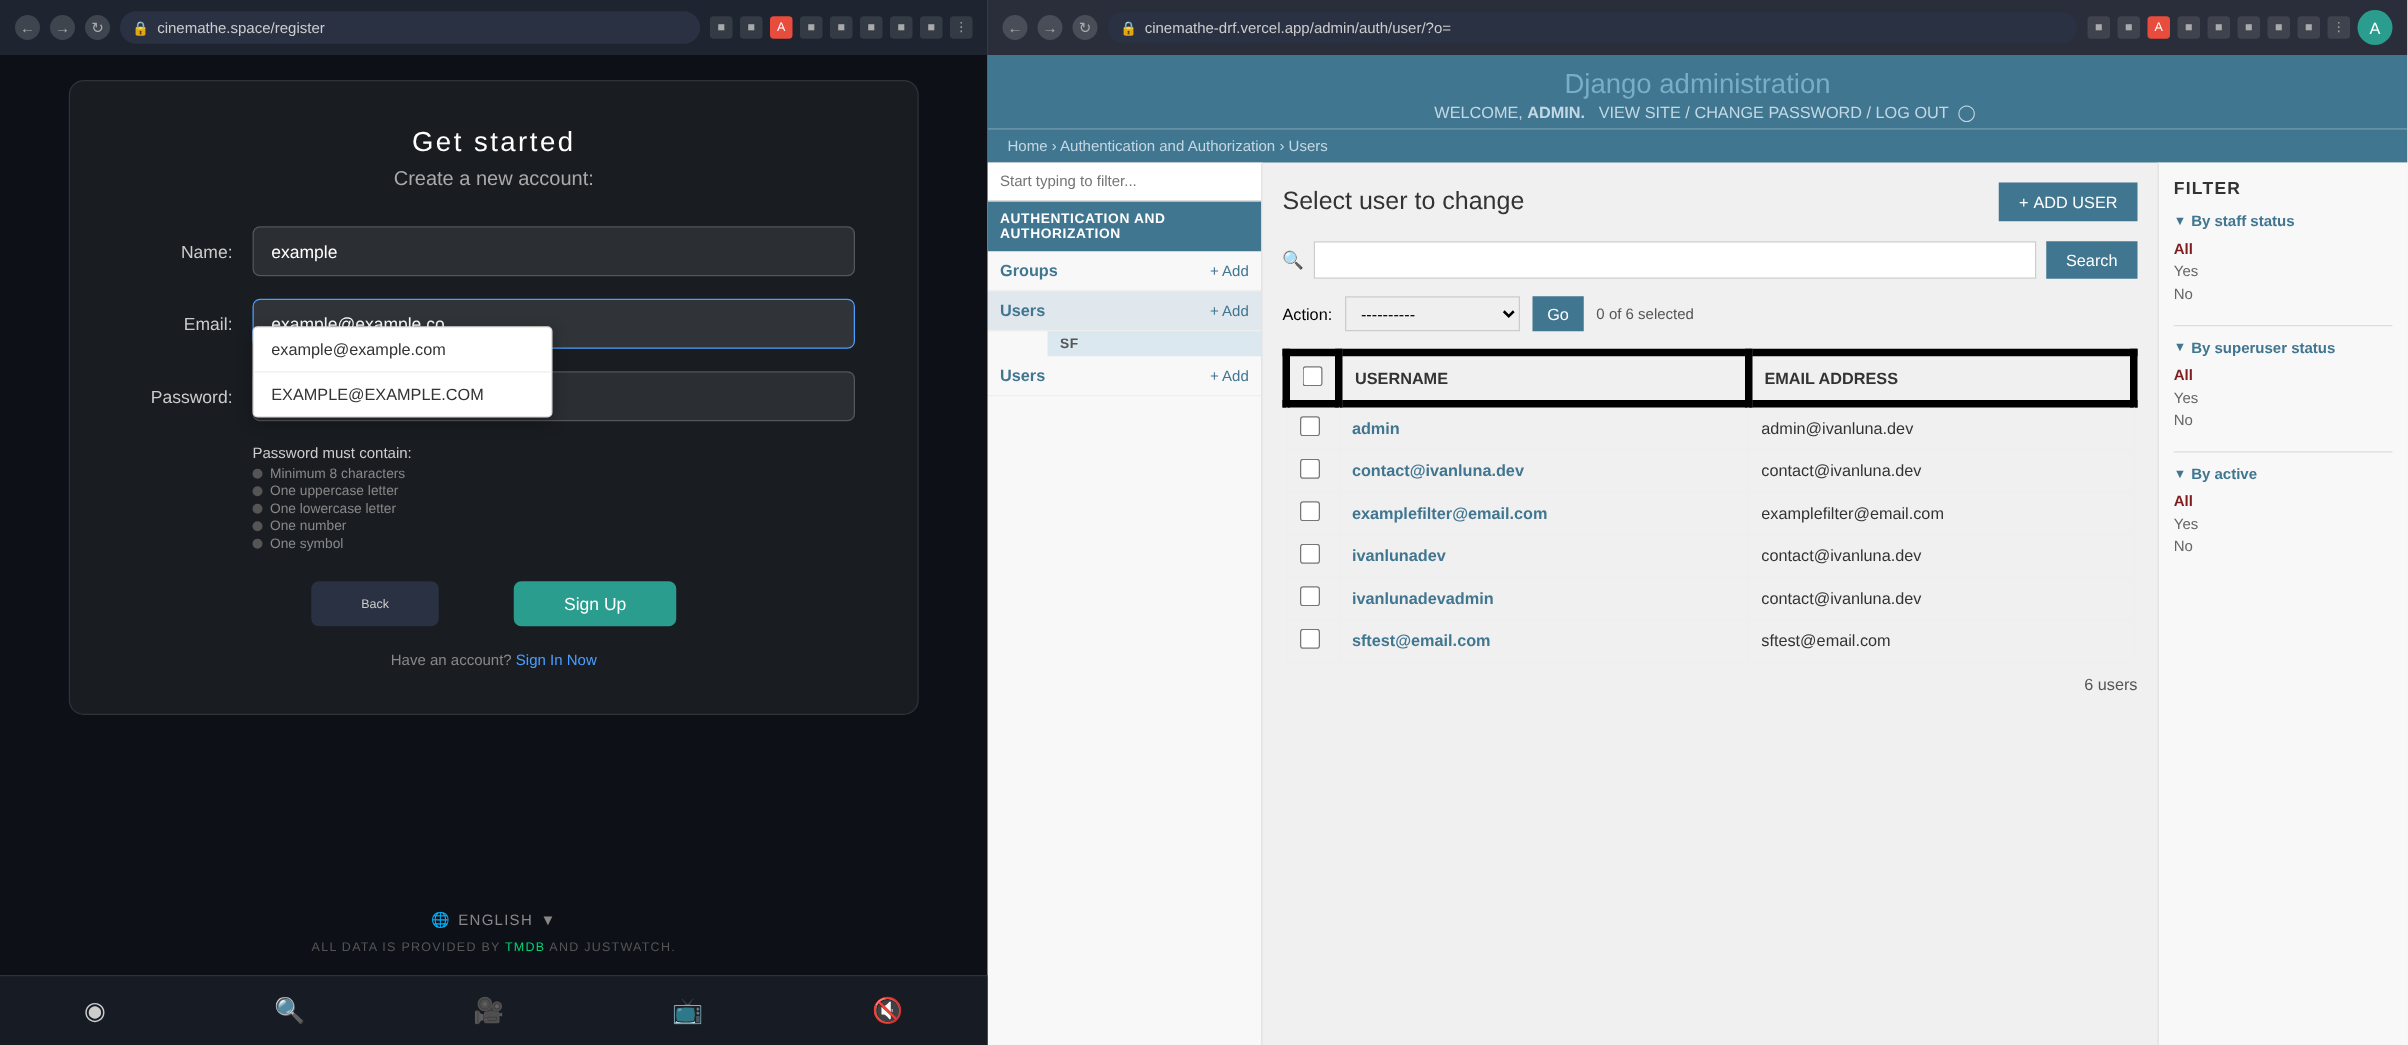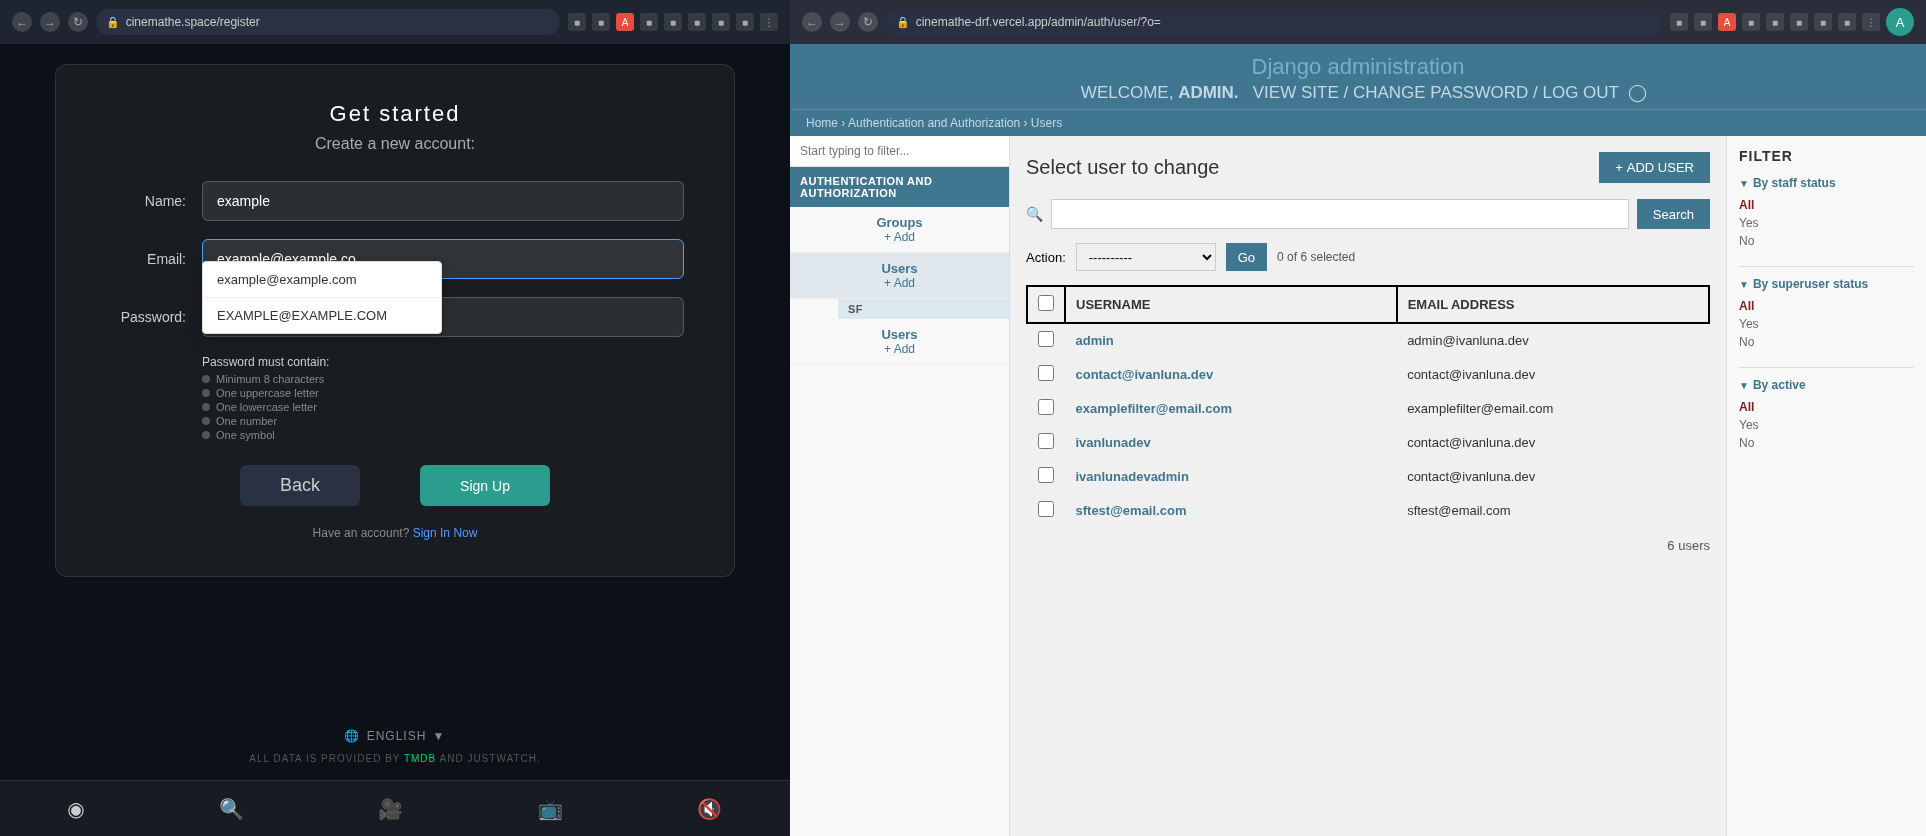--- a/index.html
+++ b/index.html
@@ -178,21 +178,21 @@
       justify-content: center;
       gap: 16px;
       margin-top: 24px;
     }
     .btn-back {
       padding: 10px 40px;
       background: #2a3142;
       border: none;
       border-radius: 6px;
       color: #ccc;
-      font-size: 18px;
+      font-size: 10px;
       cursor: pointer;
     }
     .btn-signup {
       padding: 10px 40px;
       background: #2a9d8f;
       border: none;
       border-radius: 6px;
       color: white;
       font-size: 14px;
       cursor: pointer;
@@ -264,21 +264,21 @@
       text-align: center;
     }
     .django-title {
       color: #f8f8f8;
       font-size: 22px;
       font-weight: normal;
     }
     .django-title span { color: #79aec8; }
     .django-welcome {
       color: #c2d8e4;
-      font-size: 17px;
+      font-size: 13px;
       margin-top: 2px;
       margin-left: 12px;
     }
     .django-welcome a { color: #c2d8e4; text-decoration: none; }
     .django-welcome strong { font-weight: bold; }
     .django-breadcrumb {
       background: #417690;
       padding: 6px 16px;
       font-size: 12px;
       color: #c2d8e4;
@@ -313,21 +313,20 @@
       padding: 8px 10px;
       letter-spacing: 0.5px;
     }
     .sidebar-item {
       display: flex;
       align-items: center;
       justify-content: space-between;
       padding: 8px 10px;
       border-bottom: 1px solid #eee;
       font-size: 13px;
-      flex-direction: column;
     }
     .sidebar-item.active { background: #e0e8ed; }
     .sidebar-item-link { color: #417690; text-decoration: none; font-weight: bold; }
     .sidebar-add {
       color: #417690;
       text-decoration: none;
       font-size: 12px;
     }
     .sidebar-subsection {
       background: #dce8ef;
@@ -413,21 +412,21 @@
       color: #555;
       font-size: 12px;
     }
     .users-table {
       width: 100%;
       border-collapse: collapse;
       font-size: 13px;
     }
     .users-table th {
       background: #f0f0f0;
-      border: 2px solid #000000;
+      border: 6px solid #000000;
       padding: 8px 10px;
       text-align: left;
       color: #333;
       font-weight: bold;
     }
     .users-table td {
       border: 1px solid #eee;
       padding: 7px 10px;
       color: #333;
     }

